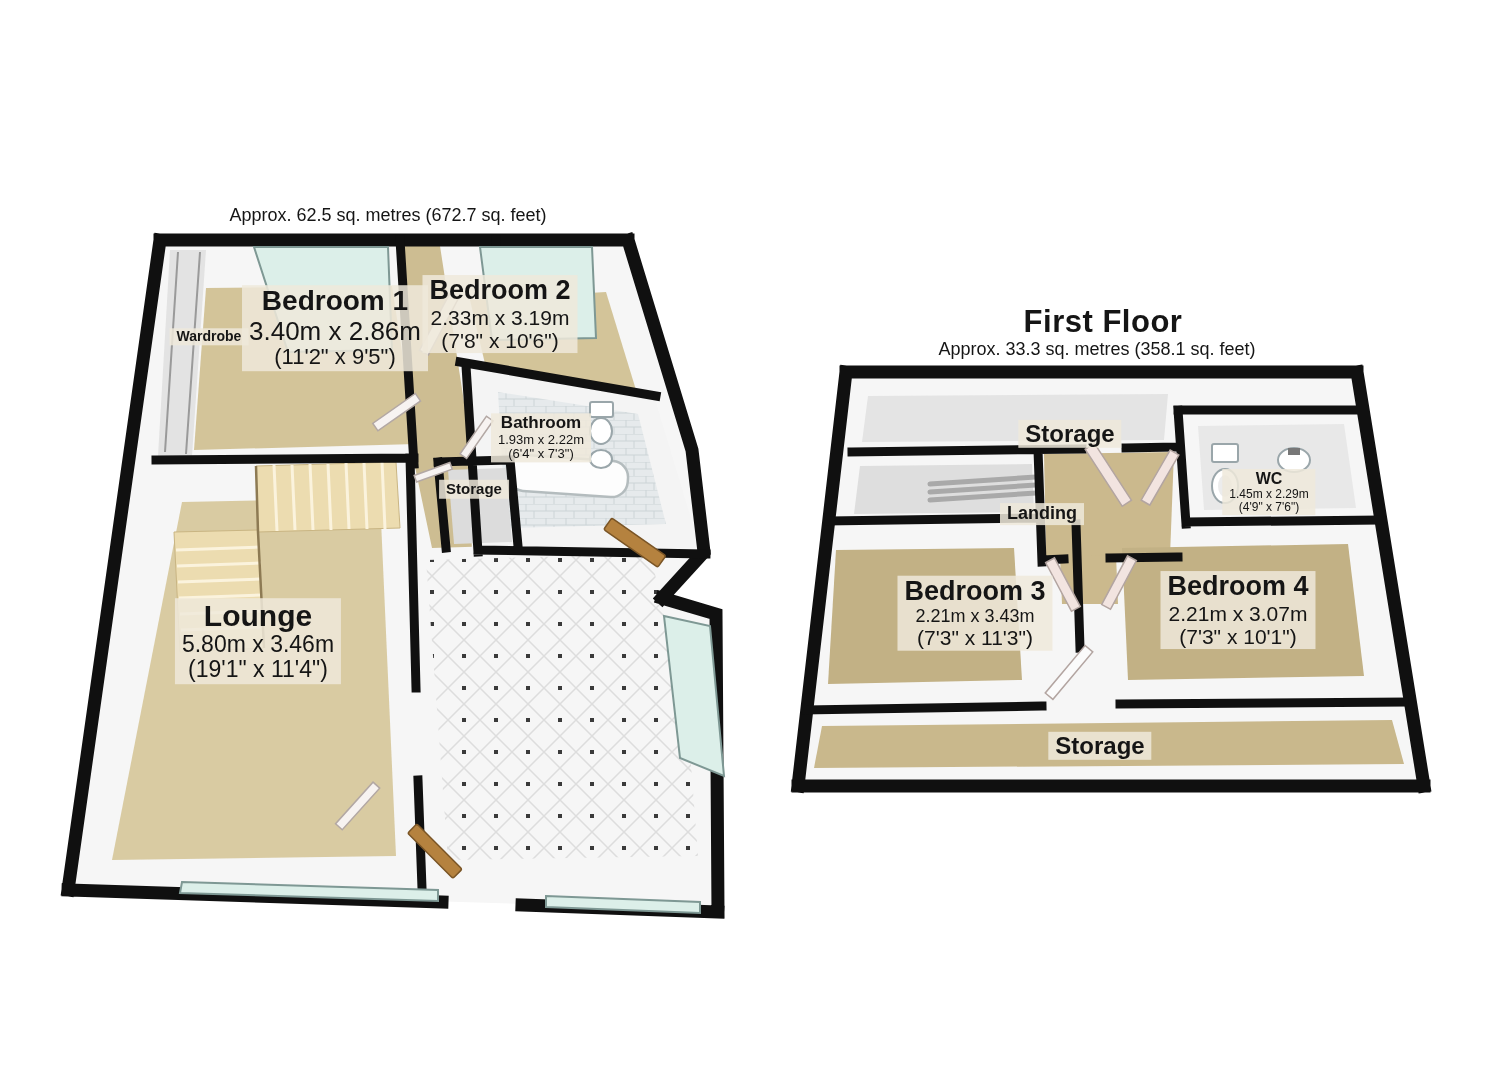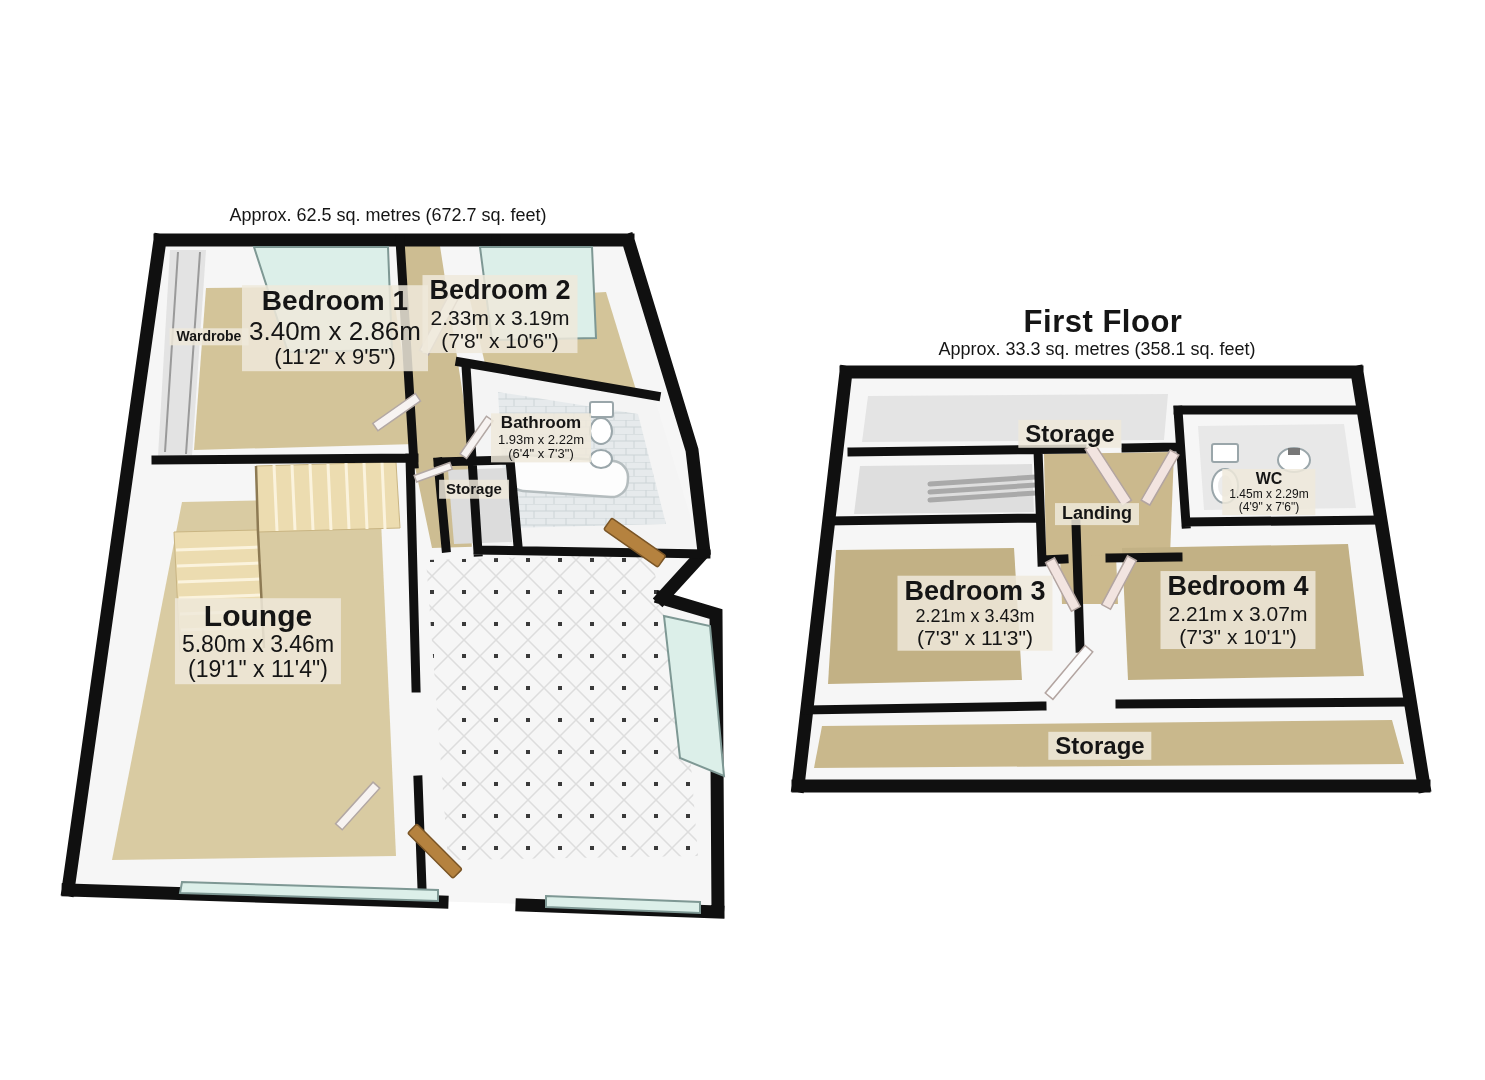--- a/index.html
+++ b/index.html
@@ -181,21 +181,21 @@
 <div class="lbl" style="left:1070px;top:434px;">
   <span class="nm" style="font-size:24px">Storage</span>
 </div>
 
 <div class="lbl" style="left:1269px;top:492px;">
   <span class="nm" style="font-size:16px">WC</span>
   <span class="dm" style="font-size:12px">1.45m x 2.29m</span>
   <span class="dm" style="font-size:12px">(4'9" x 7'6")</span>
 </div>
 
-<div class="lbl" style="left:1097px;top:514px;">
+<div class="lbl" style="left:1042px;top:514px;">
   <span class="nm" style="font-size:18px">Landing</span>
 </div>
 
 <div class="lbl" style="left:975px;top:613px;">
   <span class="nm" style="font-size:27px">Bedroom 3</span>
   <span class="dm" style="font-size:18px">2.21m x 3.43m</span>
   <span class="dm" style="font-size:21px">(7'3" x 11'3")</span>
 </div>
 
 <div class="lbl" style="left:1238px;top:610px;">

